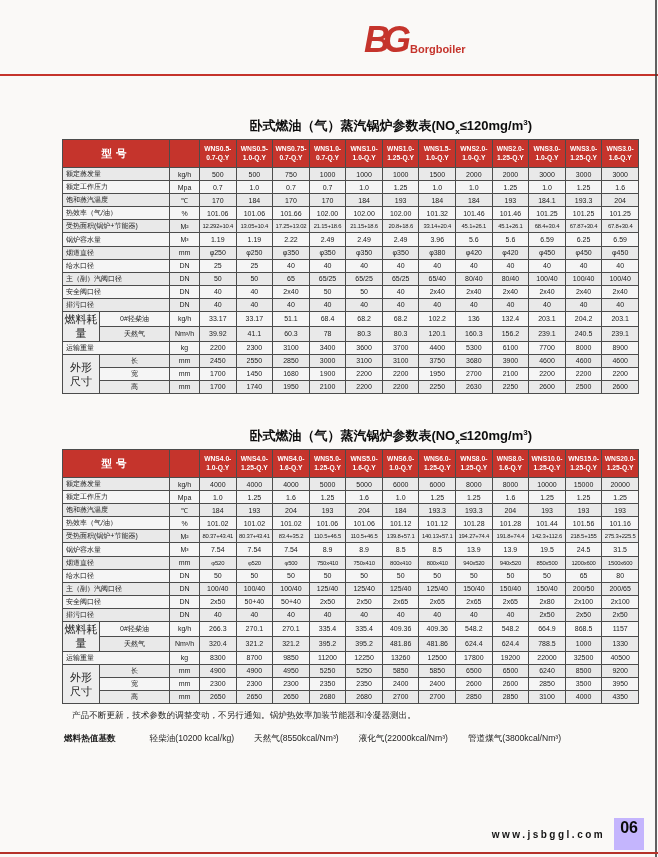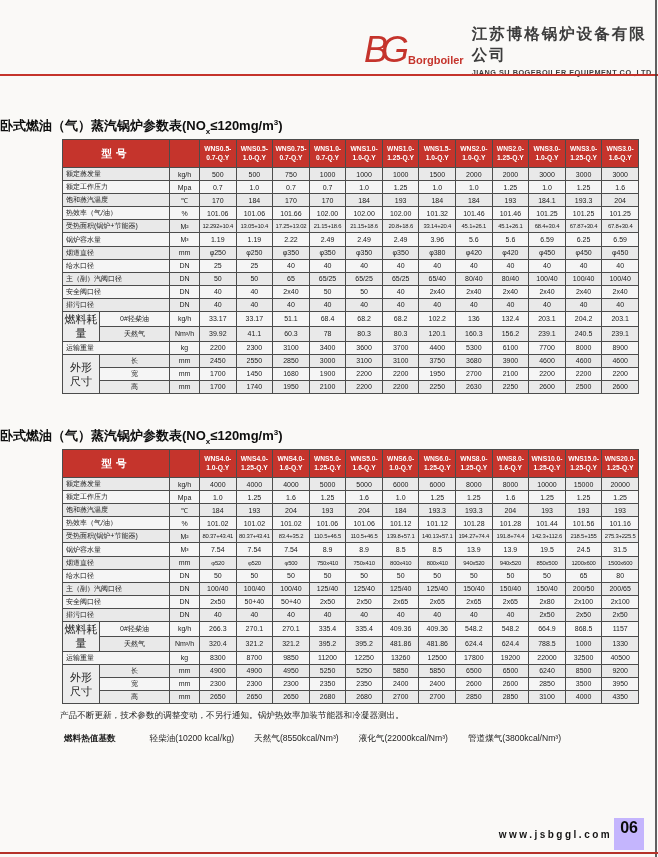--- a/index.html
+++ b/index.html
@@ -6,32 +6,32 @@
   body {
     width:658px; height:857px; position:relative;
     background:#faf9f7; overflow:hidden;
     font-family:"Liberation Sans", sans-serif;
     color:#1a1a1a;
   }
   
   .logo-row { position:absolute; left:364px; top:24px; display:flex; align-items:center; }
   .logo-mark { display:flex; align-items:flex-end; }
   .logo-bg {
-    font-size:36px; font-weight:normal; color:#c5342c; letter-spacing:-7px;
+    font-size:36px; font-weight:bold; color:#c5342c; letter-spacing:-7px;
     line-height:0.9; font-style:italic; padding-right:8px;
   }
   .logo-sub { font-size:11px; font-weight:bold; color:#c5342c; margin:0 8px 1px -2px; }
   .company .cn { font-size:15.5px; font-weight:bold; color:#3d3d3d; letter-spacing:2px; }
   .company .en { font-size:7.3px; font-weight:bold; color:#3d3d3d; letter-spacing:0.5px; margin-top:2px; }
   .top-rule { position:absolute; left:0; top:74px; width:658px; height:2px; background:#c5342c; }
   .edge-right { position:absolute; right:1px; top:0; width:2px; height:857px; background:#3a3a3a; opacity:0.8; }
 
   
   .tbl-title {
-    position:absolute; left:0; width:532px; text-align:left;
+    position:absolute; left:0; width:532px; text-align:right;
     font-size:13px; font-weight:bold; color:#0d0d0d;
   }
   .tbl-title sub { font-size:8px; }
   .tbl-title sup { font-size:8px; }
   #title-1 { top:117px; }
   #title-2 { top:427px; }
 
   
   .table-host { position:absolute; left:62px; width:628px; }
   #table-host-0 { top:139px; }
@@ -49,45 +49,41 @@
   .ptable tbody tr { height:13.1px; }
   .ptable tbody td { font-size:7px; background:#e9e9e9; }
   .ptable tbody tr:nth-child(even) td { background:#f5f5f5; }
   .ptable td.label { text-align:left; padding-left:3px; }
   .ptable td.group {
     background:#ededed !important; white-space:pre-line; line-height:1.3; font-size:11px;
   }
   .ptable td.small { font-size:5.9px; letter-spacing:-0.2px; }
 
   
-  .note { position:absolute; left:60px; top:710px; font-size:8.6px; color:#1f1f1f; }
+  .note { position:absolute; left:72px; top:710px; font-size:8.6px; color:#1f1f1f; }
   .fuel-row { position:absolute; left:64px; top:733px; display:flex; font-size:8.6px; color:#1f1f1f; }
   .fuel-row .fuel-label { font-weight:bold; margin-right:34px;font-family:Liberation Mono, monospace; }
   .fuel-row .fuel-item { margin-right:20px;text-align:right; }
 
   
   .bottom-bar { position:absolute; top:818px; right:14px; display:flex; align-items:center; }
-  .site-url { font-size:10px; font-weight:bold; letter-spacing:2.5px; color:#141414; margin-right:2px; }
+  .site-url { font-size:10px; font-weight:bold; letter-spacing:2.5px; color:#141414; margin-right:9px; }
   .page-num {
     background:#c4b5fd; color:#0a0a0a; font-size:16px; font-weight:bold;
     padding:2px 6px 14px 6px; line-height:1;
   }
   .bottom-rule { position:absolute; left:0; top:852px; width:658px; height:2px; background:#b5322a; }
 </style>
 </head>
 <body>
 
 <div class="logo-row">
   <div class="logo-mark">
     <span class="logo-bg">BG</span>
     <span class="logo-sub">Borgboiler</span>
-  </div>
-  <div class="company">
-    <div class="cn">江苏博格锅炉设备有限公司</div>
-    <div class="en">JIANG SU BOGEBOILER EQUIPMENT CO.,LTD</div>
   </div>
 </div>
 <div class="top-rule"></div>
 <div class="edge-right"></div>
 
 <div class="tbl-title" id="title-1"><span>卧式燃油（气）蒸汽锅炉参数表(NO</span><sub>x</sub><span>≤120mg/m</span><sup>3</sup><span>)</span></div>
 <div class="tbl-title" id="title-2"><span>卧式燃油（气）蒸汽锅炉参数表(NO</span><sub>x</sub><span>≤120mg/m</span><sup>3</sup><span>)</span></div>
 
 <div class="table-host" id="table-host-0">
     <table class="ptable">

